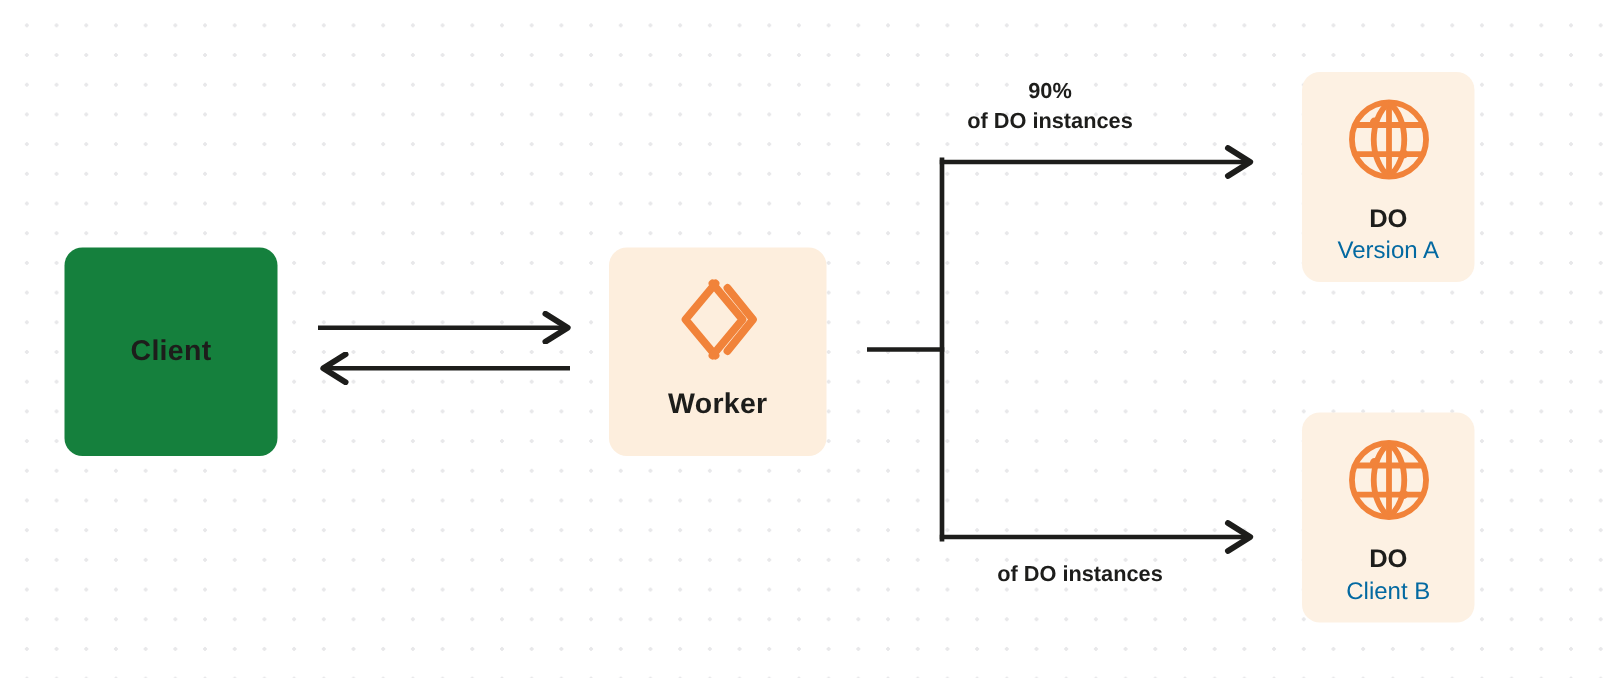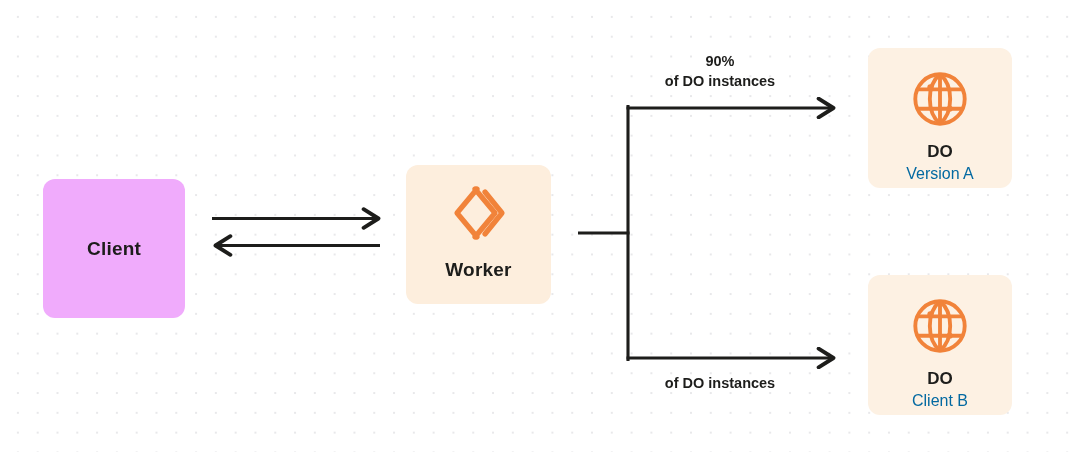--- a/index.html
+++ b/index.html
@@ -33,23 +33,23 @@
     position: absolute;
     border-radius: 12px;
     display: flex;
     flex-direction: column;
     align-items: center;
     justify-content: center;
   }
 
   
   #client-node {
-    left: 43px;  top: 179px;
+    left: 43px;  top: 165px;
     width: 142px; height: 139px;
-    background: #f0abfc;
+    background: #15803d;
   }
   #client-node .node-title {
     font-size: 19px;
     font-weight: bold;
     color: #1d1d1b;
     letter-spacing: .2px;
   }
 
   
   #worker-node {
@@ -63,23 +63,23 @@
     font-size: 19px;
     font-weight: bold;
     color: #1d1d1b;
     margin-top: 14px;
     letter-spacing: .2px;
   }
 
   
   .do-node {
     left: 868px;
-    width: 144px; height: 140px;
+    width: 115px; height: 140px;
     background: #fdf1e3;
-    justify-content: center;
+    justify-content: flex-start;
     padding-top: 14px;
   }
   #do-a-node { top: 48px; }
   #do-b-node { top: 275px; }
 
   .do-node .node-title {
     font-size: 17px;
     font-weight: bold;
     color: #1d1d1b;
     margin-top: 12px;
@@ -102,21 +102,21 @@
   
   .edge-label {
     position: absolute;
     text-align: center;
     font-size: 14.5px;
     font-weight: bold;
     color: #1d1d1b;
     line-height: 1.35;
     white-space: nowrap;
   }
-  #label-top    { left: 620px; top: 52px;  width: 200px; }
+  #label-top    { left: 600px; top: 52px;  width: 200px; }
   #label-bottom { left: 620px; top: 374px; width: 200px; }
 
   .icon-wrap { line-height: 0; }
 </style>
 </head>
 <body>
 
 <div id="canvas"></div>
 
 <svg id="connectors" viewBox="0 0 1072 452" width="1072" height="452">

